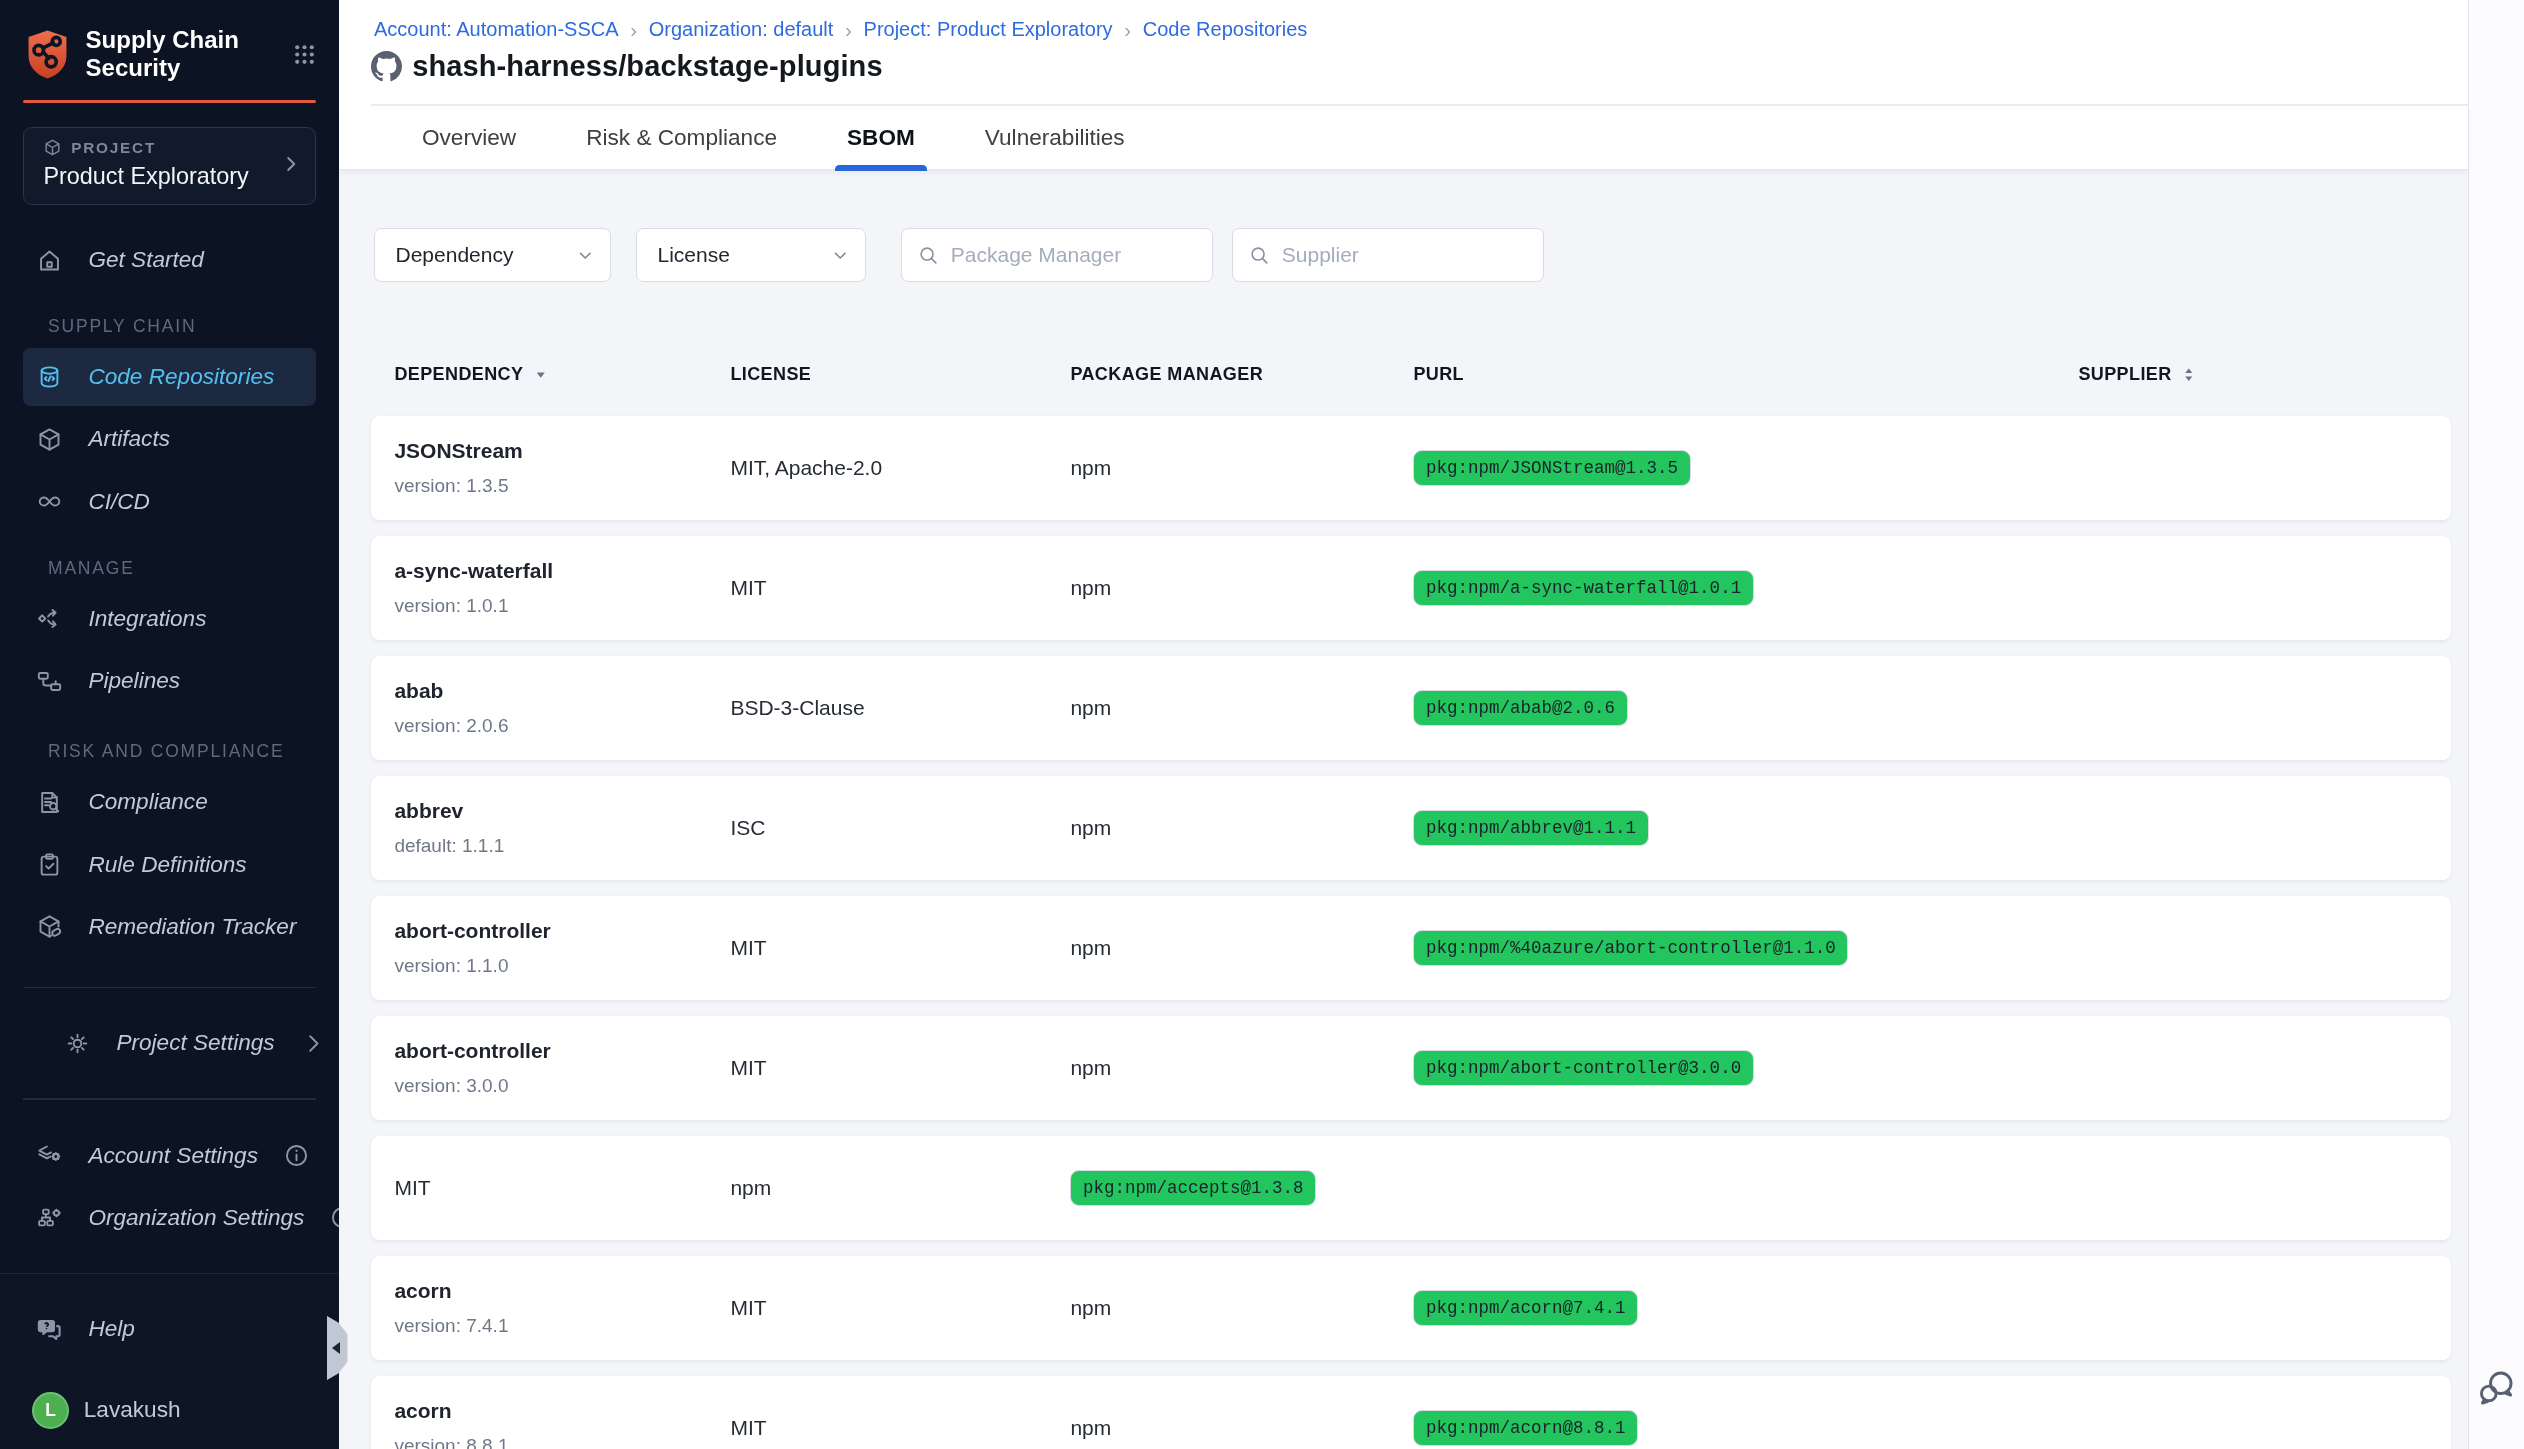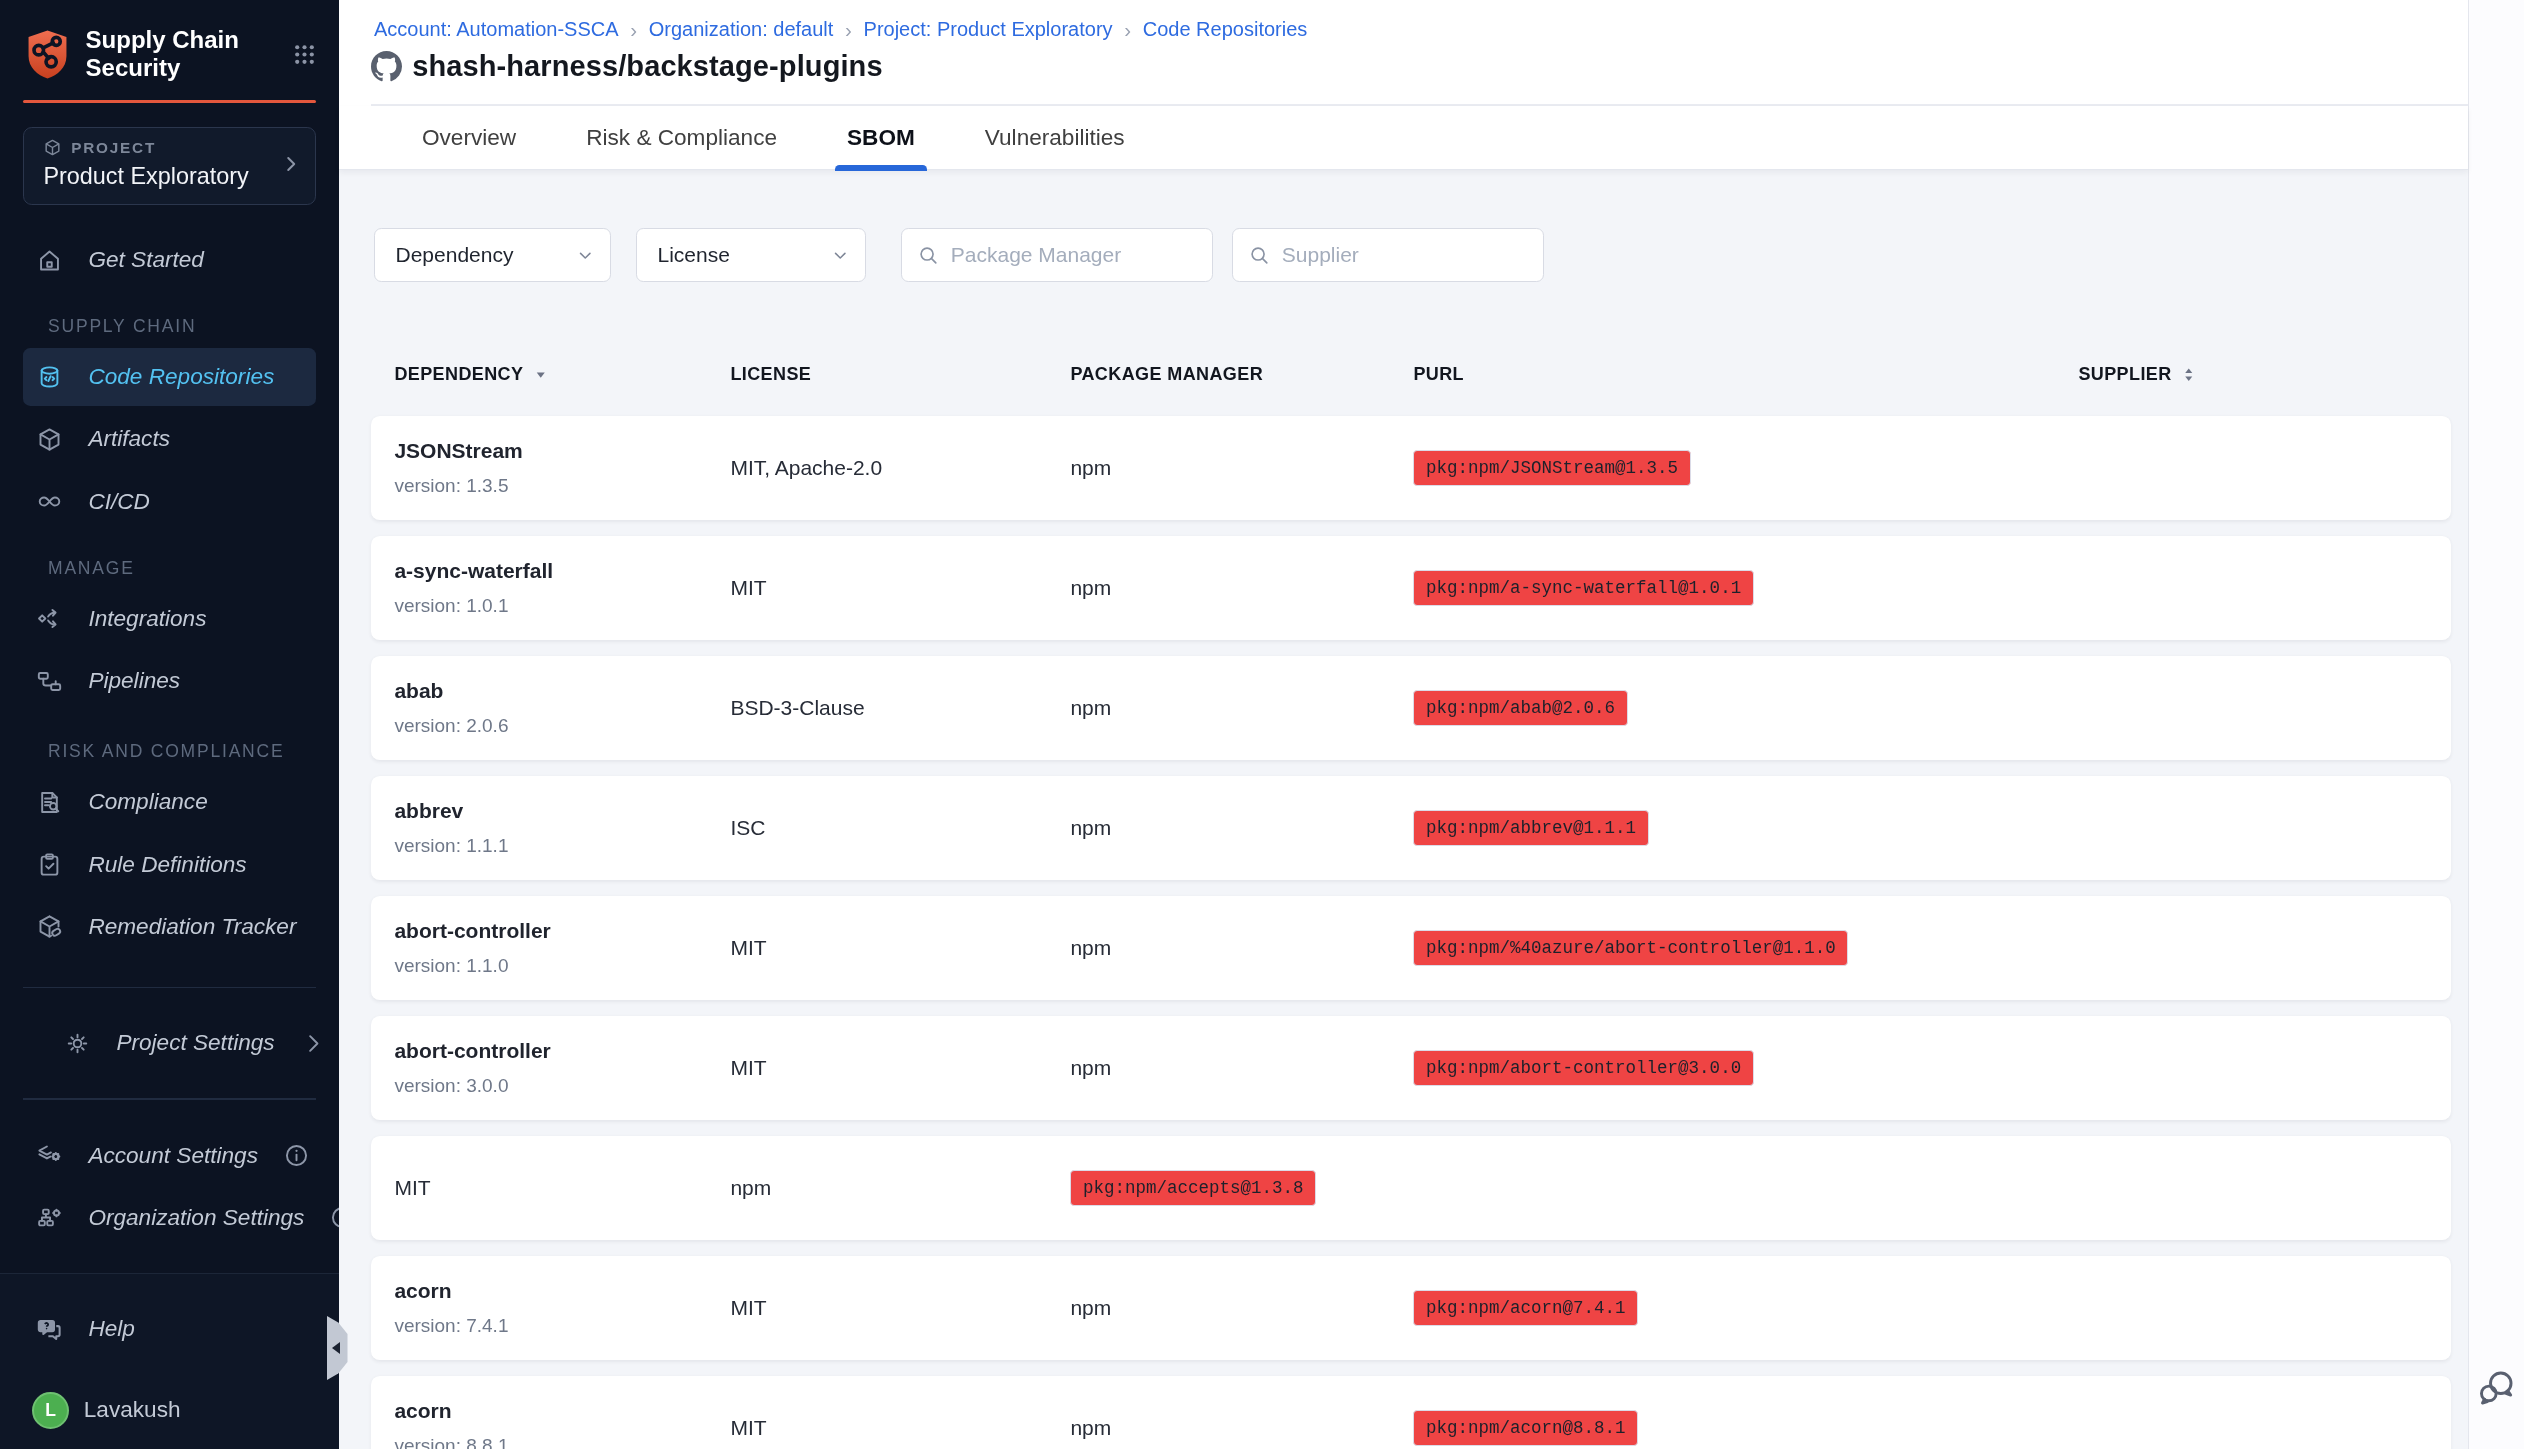--- a/index.html
+++ b/index.html
@@ -102,21 +102,21 @@
 
   .rows{position:absolute;left:32px;top:246px;width:2080px;}
   .trow{height:104px;margin-bottom:16px;background:#ffffff;border-radius:8.8px;box-shadow:0 1.5px 3.7px rgba(40,45,60,.07);
         box-sizing:border-box;display:grid;grid-template-columns:336px 340px 343px 665px 1fr;padding-left:23.4px;
         align-items:center;cursor:pointer;}
   .cell{font-size:21px;color:#272c37;}
   .dep{display:flex;flex-direction:column;justify-content:center;}
   .dep-name{font-size:21px;font-weight:bold;color:#20242e;}
   .dep-ver{font-size:19px;color:#6f7889;margin-top:12.4px;}
   .purl-chip{display:inline-block;font-family:"Liberation Mono",monospace;font-size:17.5px;color:#1d212b;
-             background:#ef4444;border:1.5px solid #dbdbe7;border-radius:4px;padding:7.3px 11.7px;white-space:nowrap;}
+             background:#22c55e;border:1.5px solid #dbdbe7;border-radius:9px;padding:7.3px 11.7px;white-space:nowrap;}
 
   
   .right-rail{position:absolute;left:2468px;top:0;bottom:0;width:57px;background:#fcfcfe;border-left:1.5px solid #e4e6ed;box-sizing:border-box;}
   .chat-btn{position:absolute;left:7.3px;bottom:41px;color:#596070;cursor:pointer;}
   .chat-btn svg{width:41px;height:41px;}
 </style>
 </head>
 <body>
 
 <div class="app">
@@ -480,21 +480,21 @@
               <div class="dep-ver">version: 2.0.6</div>
             </div>
             <div class="cell">BSD-3-Clause</div>
             <div class="cell">npm</div>
             <div class="cell"><code class="purl-chip">pkg:npm/abab@2.0.6</code></div>
             <div class="cell"></div>
           </div>
           <div class="trow">
             <div class="cell dep">
               <div class="dep-name">abbrev</div>
-              <div class="dep-ver">version: 1.1.1</div>
+              <div class="dep-ver">default: 1.1.1</div>
             </div>
             <div class="cell">ISC</div>
             <div class="cell">npm</div>
             <div class="cell"><code class="purl-chip">pkg:npm/abbrev@1.1.1</code></div>
             <div class="cell"></div>
           </div>
           <div class="trow">
             <div class="cell dep">
               <div class="dep-name">abort-controller</div>
               <div class="dep-ver">version: 1.1.0</div>

